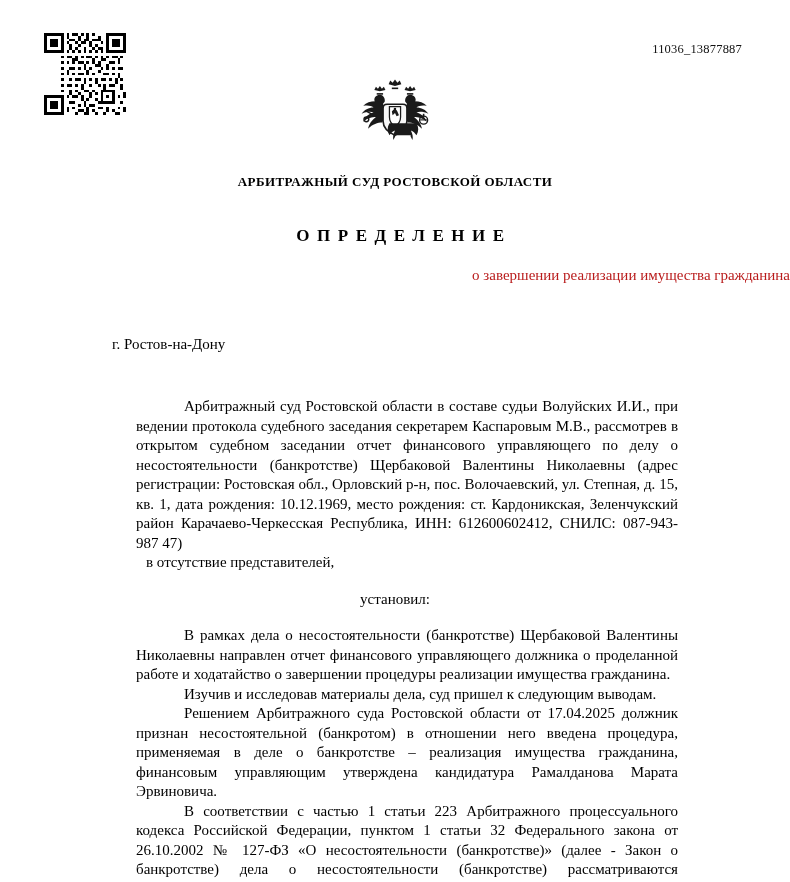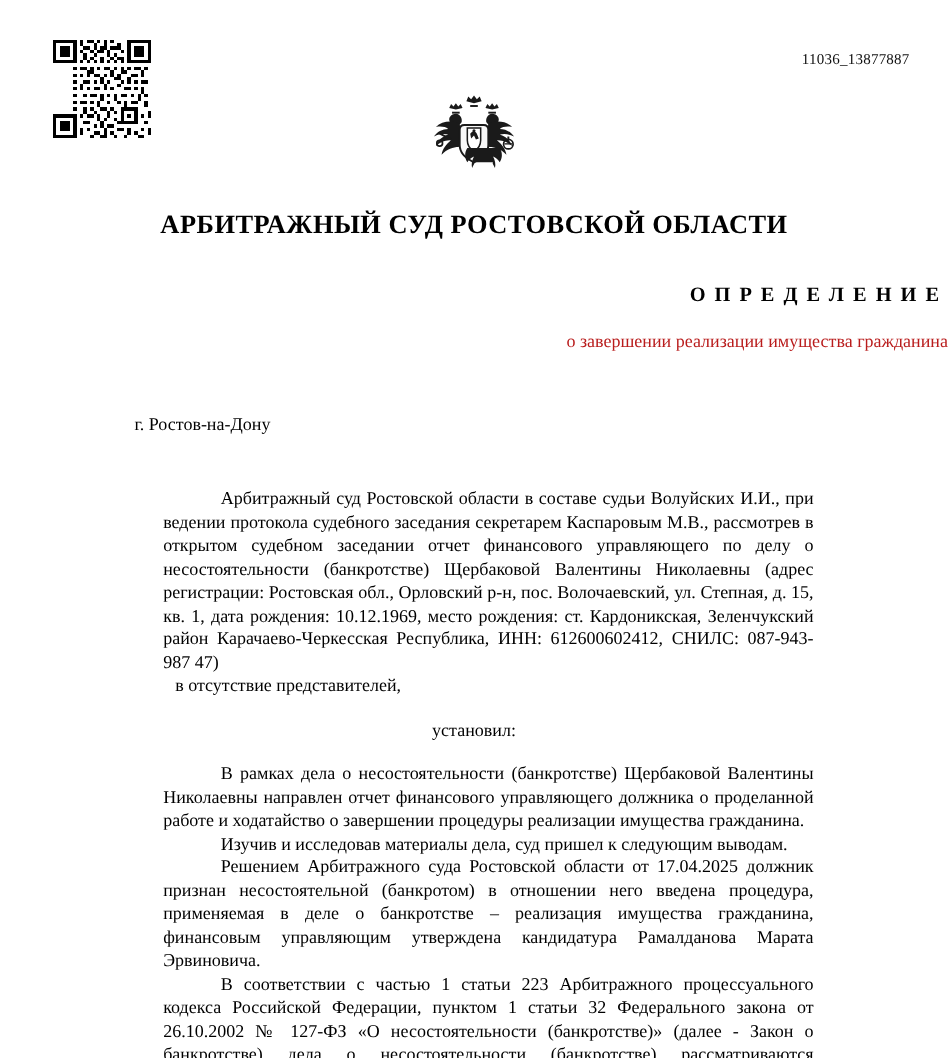--- a/index.html
+++ b/index.html
@@ -30,21 +30,21 @@
     position: absolute;
     left: 44px;
     top: 33px;
     width: 82px;
     height: 82px;
   }
   .qr-wrap svg { display: block; width: 82px; height: 82px; }
 
   .doc-id {
     position: absolute;
-    right: 32px;
+    right: 48px;
     top: 42px;
     font-family: "Liberation Serif", "DejaVu Serif", serif;
     font-size: 12.5px;
     letter-spacing: 0.2px;
     color: #101010;
     white-space: nowrap;
   }
 
   .emblem {
     position: absolute;
@@ -53,27 +53,27 @@
     top: 78px;
     width: 96px;
     height: 62px;
   }
   .emblem svg { display: block; width: 96px; height: 62px; }
 
   
   .court-title {
     text-align: center;
     font-weight: bold;
-    font-size: 22px;
+    font-size: 13px;
     letter-spacing: 0.4px;
     margin-top: 34px;
     color: #000;
   }
   .act-title {
-    text-align: right;
+    text-align: center;
     font-weight: bold;
     font-size: 17px;
     letter-spacing: 7.5px;
     margin-top: 36px;
     padding-left: 18px;
     color: #000;
   }
   .act-subtitle {
     text-align: right;
     font-size: 15px;

